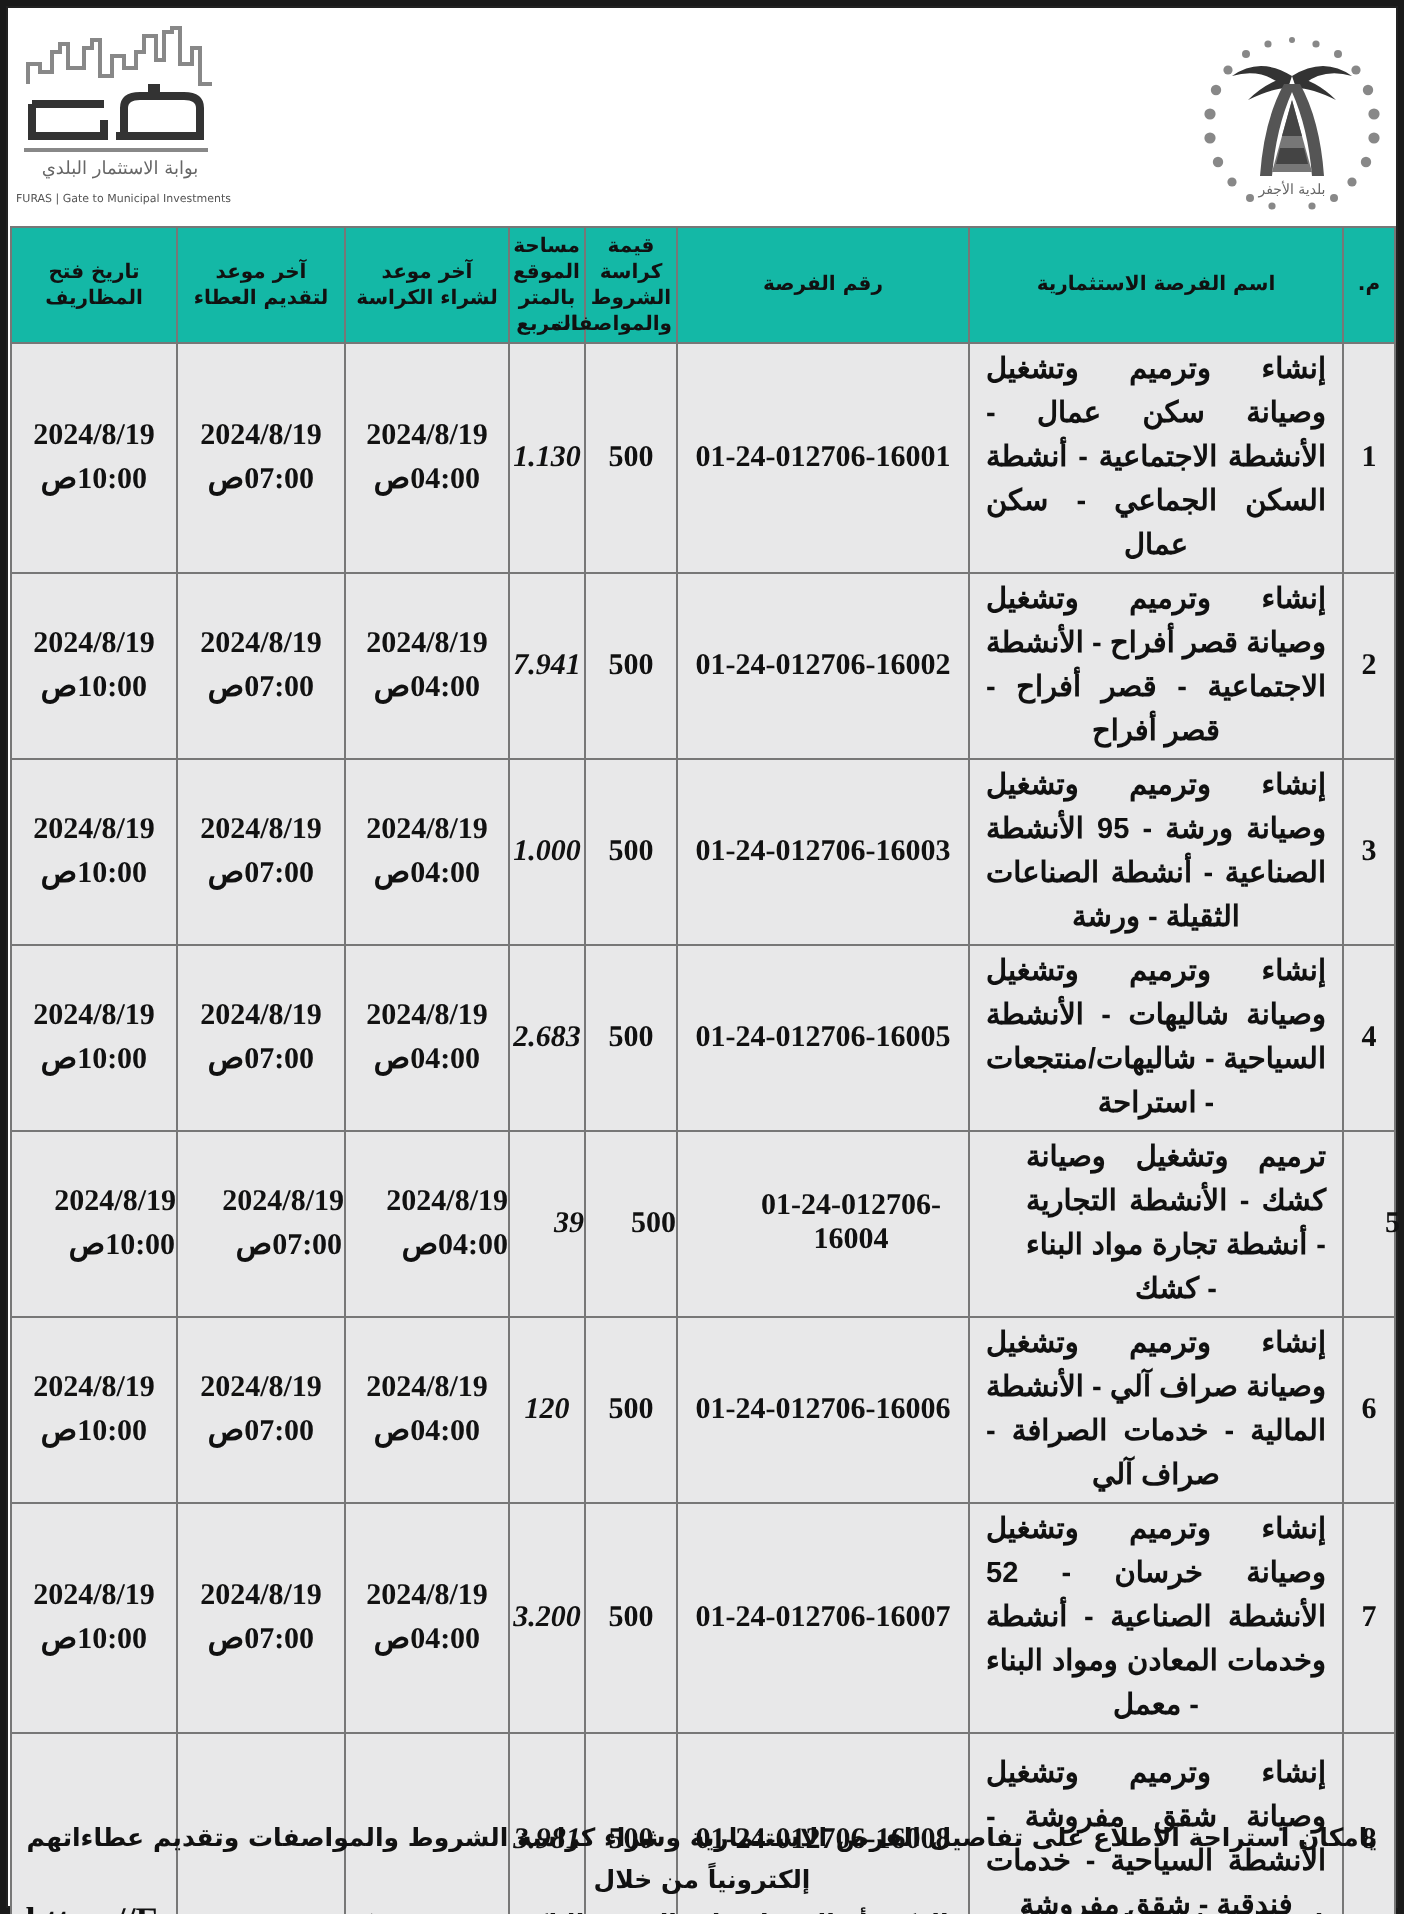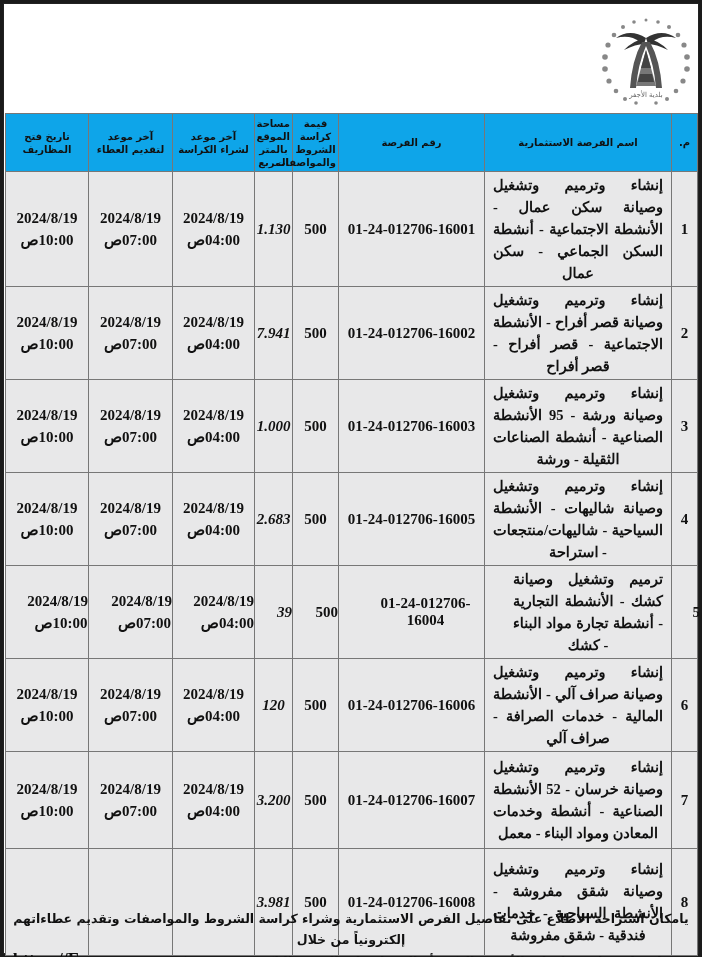--- a/index.html
+++ b/index.html
@@ -25,25 +25,25 @@
     }
     .subtitle {
       position: absolute; left: 112px; top: 74px; width: 480px; height: 26px;
       font-family: "DejaVu Sans", sans-serif; font-weight: bold; font-size: 16px;
       line-height: 26px; text-align: right; color: #111; direction: rtl; white-space: nowrap;
     }
     
     .tbl-wrap { position: absolute; left: 1px; top: 109px; width: 692px; }
     table { border-collapse: collapse; width: 692px; direction: rtl; table-layout: fixed; background: #e8e8e9; }
     th, td { border: 1px solid #777; text-align: center; vertical-align: middle; color: #111; }
-    th { background: #0ea5e9; font-size: 10px; font-weight: bold; line-height: 13px; height: 58px; padding: 2px 2px; }
+    th { background: #14b8a6; font-size: 10px; font-weight: bold; line-height: 13px; height: 58px; padding: 2px 2px; }
     td { font-family: "Liberation Serif", serif; font-weight: bold; font-size: 15px; }
     td.num { font-size: 15px; }
     td.name {
-      font-family: Liberation Serif, serif; font-weight: bold; font-size: 14.5px;
+      font-family: Liberation Sans, sans-serif; font-weight: bold; font-size: 14.5px;
       line-height: 22px; text-align: justify; text-align-last: center; padding: 2px 8px; direction: rtl;
     }
     td.date { font-size: 15px; line-height: 22px; }
     td.area { font-size: 15px; font-style: italic; }
     .r1 td { height: 98px; } .r2 td { height: 89px; } .r3 td { height: 92px; }
     .r4 td { height: 77px; } .r5 td { height: 79px; padding-left: 28px; } .r6 td { height: 79px; margin-left: 48px; }
     .r7 td { height: 97px; } .r8 td { height: 107px; }
     
     .footer {
       position: absolute; left: 0; top: 904px; width: 694px; height: 46px;
@@ -51,20 +51,32 @@
       text-align: center; direction: rtl; color: #111;
     }
     .footer .url { font-family: "Liberation Serif", serif; font-size: 18px; font-weight: bold; }
   </style>
 </head>
 <body>
 
 <div class="frame">
 
   <div class="header">
+    <div class="logo-left">
+      <svg class="skyline" viewBox="0 0 96 32">
+        <polyline points="2,30 2,20 8,20 8,24 14,24 14,14 18,14 18,10 22,10 22,22 30,22 30,12 34,12 34,8 38,8 38,26 44,26 44,16 50,16 50,22 56,22 56,14 60,14 60,6 66,6 66,18 70,18 70,4 74,4 74,2 78,2 78,20 84,20 84,12 88,12 88,30 94,30" fill="none" stroke="#888" stroke-width="2"></polyline>
+      </svg>
+      <svg class="furas-word" viewBox="0 0 96 36">
+        <path d="M6,10 L42,10 M6,10 L6,26 L42,26 L42,18 M52,26 L52,12 Q52,6 60,6 L82,6 Q90,6 90,12 L90,26 L48,26" fill="none" stroke="#333" stroke-width="4"></path>
+        <rect x="64" y="0" width="6" height="4" fill="#333"></rect>
+      </svg>
+      <div class="line1"></div>
+      <div class="portal-ar">بوابة الاستثمار البلدي</div>
+      <div class="portal-en">FURAS | Gate to Municipal Investments</div>
+    </div>
 
 
     <svg class="logo-right" viewBox="0 0 92 92">
       <g fill="#888">
         <circle cx="46" cy="4" r="1.5"></circle>
           <circle cx="58" cy="6" r="1.8"></circle>
           <circle cx="69" cy="11" r="2"></circle>
         <circle cx="78" cy="19" r="2.3"></circle>
           <circle cx="84" cy="29" r="2.6"></circle>
           <circle cx="87" cy="41" r="2.8"></circle>

